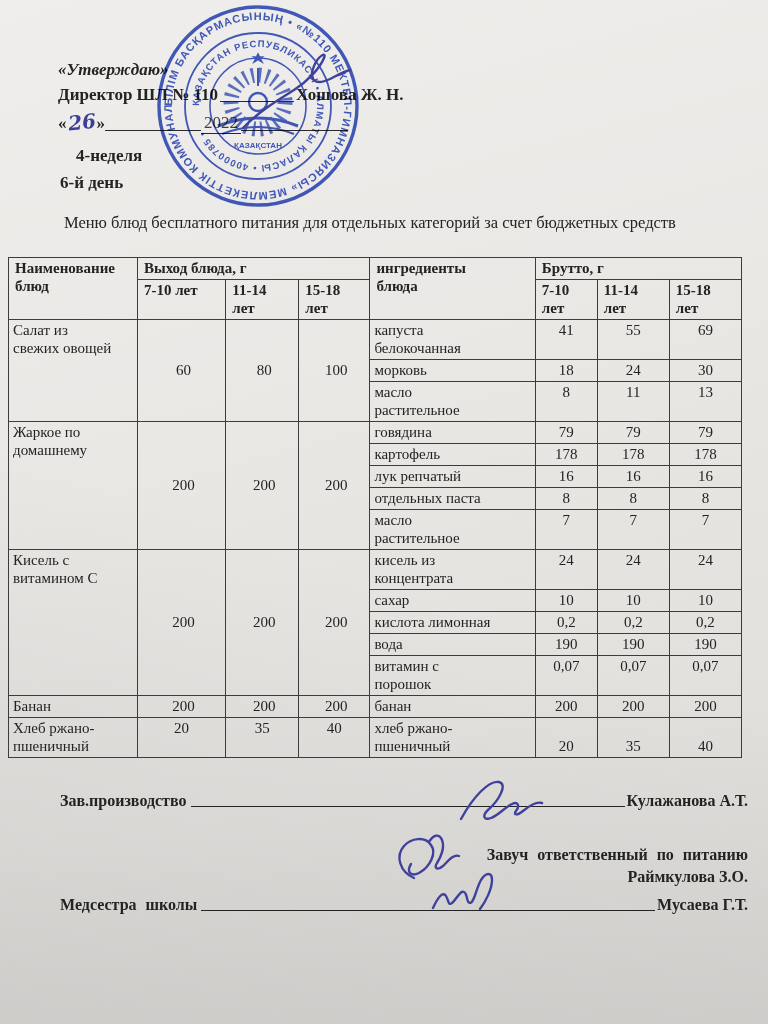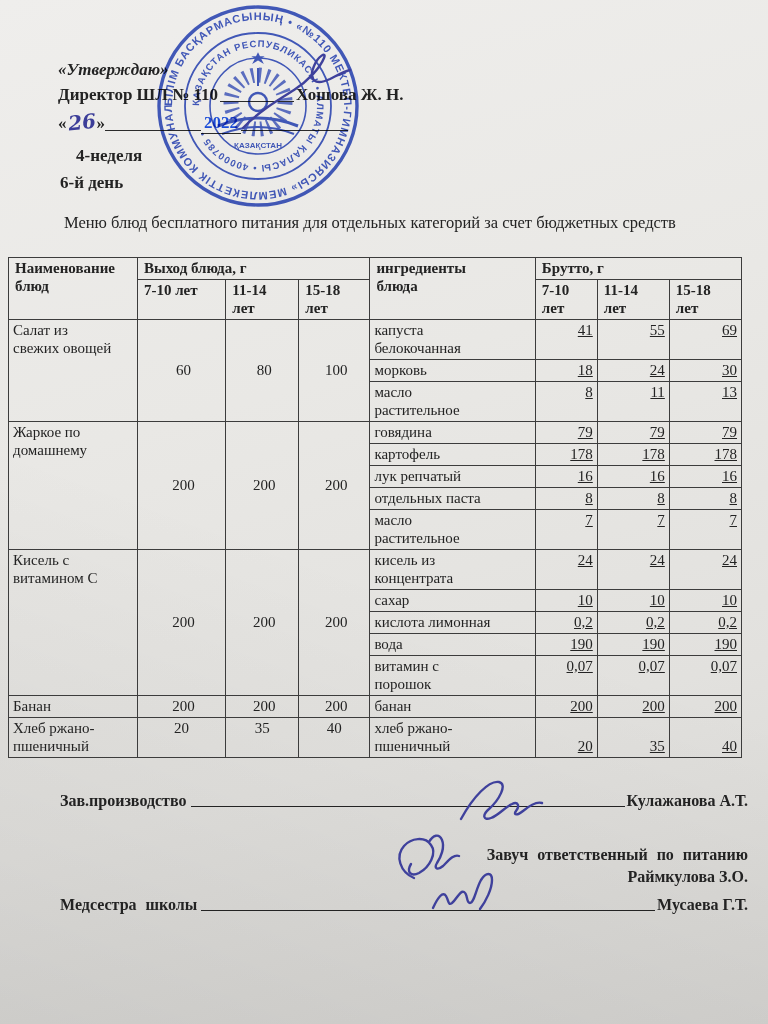--- a/index.html
+++ b/index.html
@@ -12,32 +12,32 @@
     color:#232323;
   }
   .abs{position:absolute;}
   
   .approve{left:58px;top:60px;font-size:17px;font-weight:bold;font-style:italic;}
   .director{left:58px;top:85px;font-size:17px;font-weight:bold;display:flex;align-items:flex-end;width:382px;}
   .director .fill{flex:0 0 74px;border-bottom:1.6px solid #2b2b2b;margin:0 2px 3px 2px;}
   .dateline{left:58px;top:110px;font-size:17px;font-weight:bold;display:flex;align-items:flex-end;width:290px;}
   .dateline .fill1{flex:0 0 96px;border-bottom:1.6px solid #2b2b2b;margin-bottom:3px;}
   .dateline .fill2{flex:1;border-bottom:1.6px solid #2b2b2b;margin-bottom:3px;}
-  .dateline .year{border-bottom:1.6px solid #2b2b2b;padding:0 3px;margin-bottom:0px;font-weight:bold;color:#1d4ed8;}
+  .dateline .year{border-bottom:1.6px solid #2b2b2b;padding:0 3px;margin-bottom:0px;font-weight:normal;color:#404040;}
   .handday{display:inline-block;color:#3c3e99;font-style:italic;font-size:20px;transform:rotate(-6deg);min-width:30px;text-align:center;font-family:"DejaVu Serif",serif;}
   .week{left:76px;top:146px;font-size:17px;font-weight:bold;}
   .dayline{left:60px;top:173px;font-size:17px;font-weight:bold;}
   .title{left:64px;top:213px;font-size:16.5px;width:680px;}
   
   .menu-table-wrap{left:8px;top:257px;width:736px;}
   table{border-collapse:collapse;width:734px;table-layout:fixed;}
   td,th{border:1.7px solid #3c3c3c;font-size:15px;line-height:18px;padding:1px 4px 2px 4px;
         white-space:pre-line;vertical-align:top;text-align:left;font-weight:normal;}
   th{font-weight:bold;padding-left:6px;}
-  td.num{text-align:right;text-decoration:underline;}
+  td.num{text-align:center;}
   td.vy{text-align:center;vertical-align:middle;padding-left:8px;}
   td.vy-top{text-align:center;vertical-align:top;}
   td.bot{vertical-align:bottom;}
   .dish{vertical-align:top;}
   
   .stamp{left:154px;top:2px;width:208px;height:208px;opacity:.88;mix-blend-mode:multiply;}
   
   .fline{font-size:16px;font-weight:bold;display:flex;align-items:flex-end;width:688px;left:60px;}
   .fline .fill{flex:1;border-bottom:1.8px solid #232323;margin:0 2px 3px 4px;}
   .fl1{top:792px;} .fl2{top:846px;flex-direction:column;} .fl3{top:896px;}

